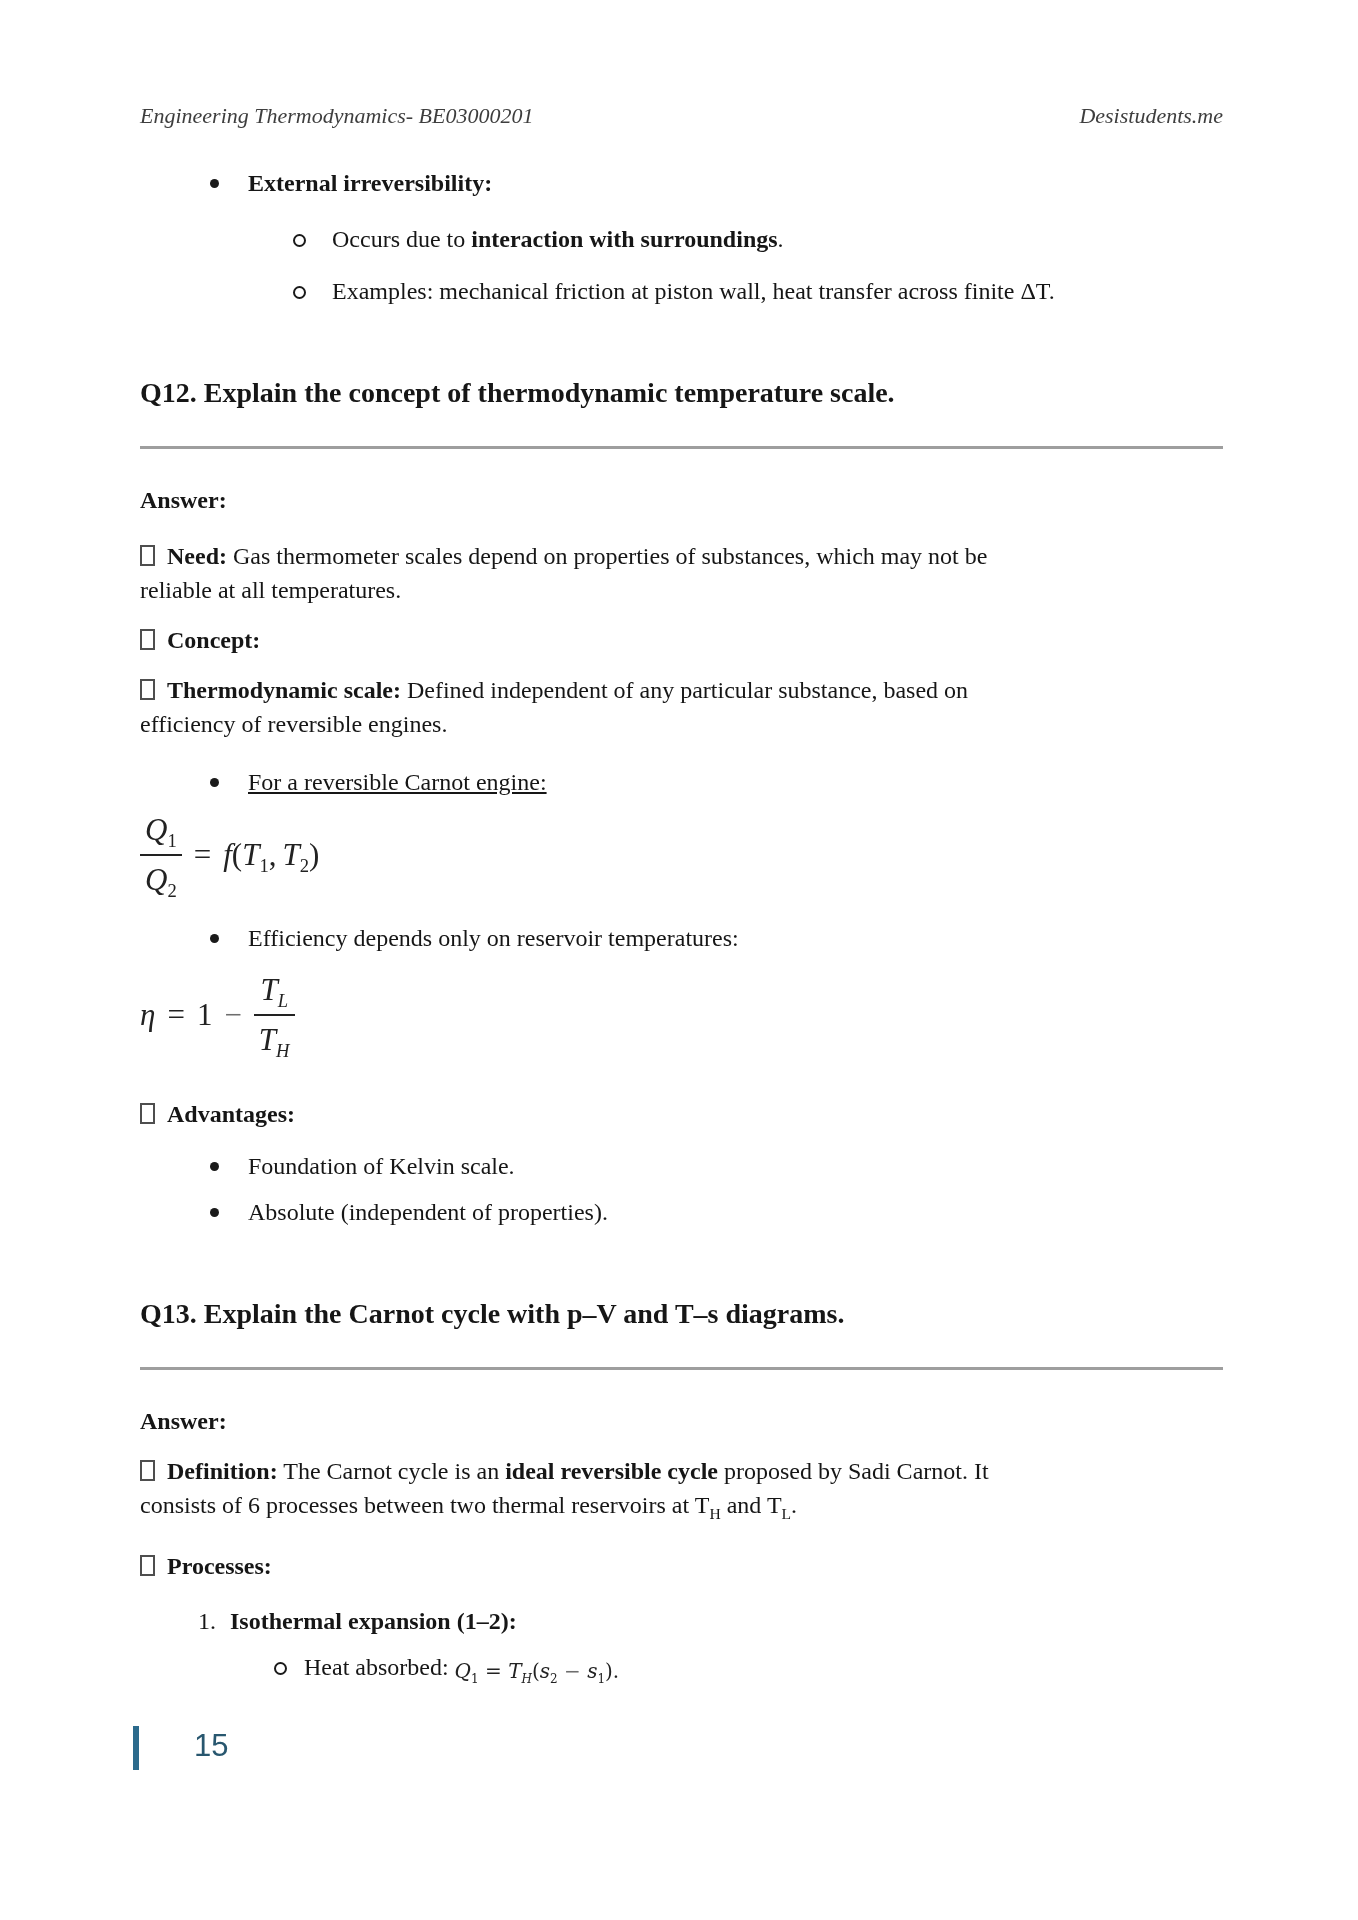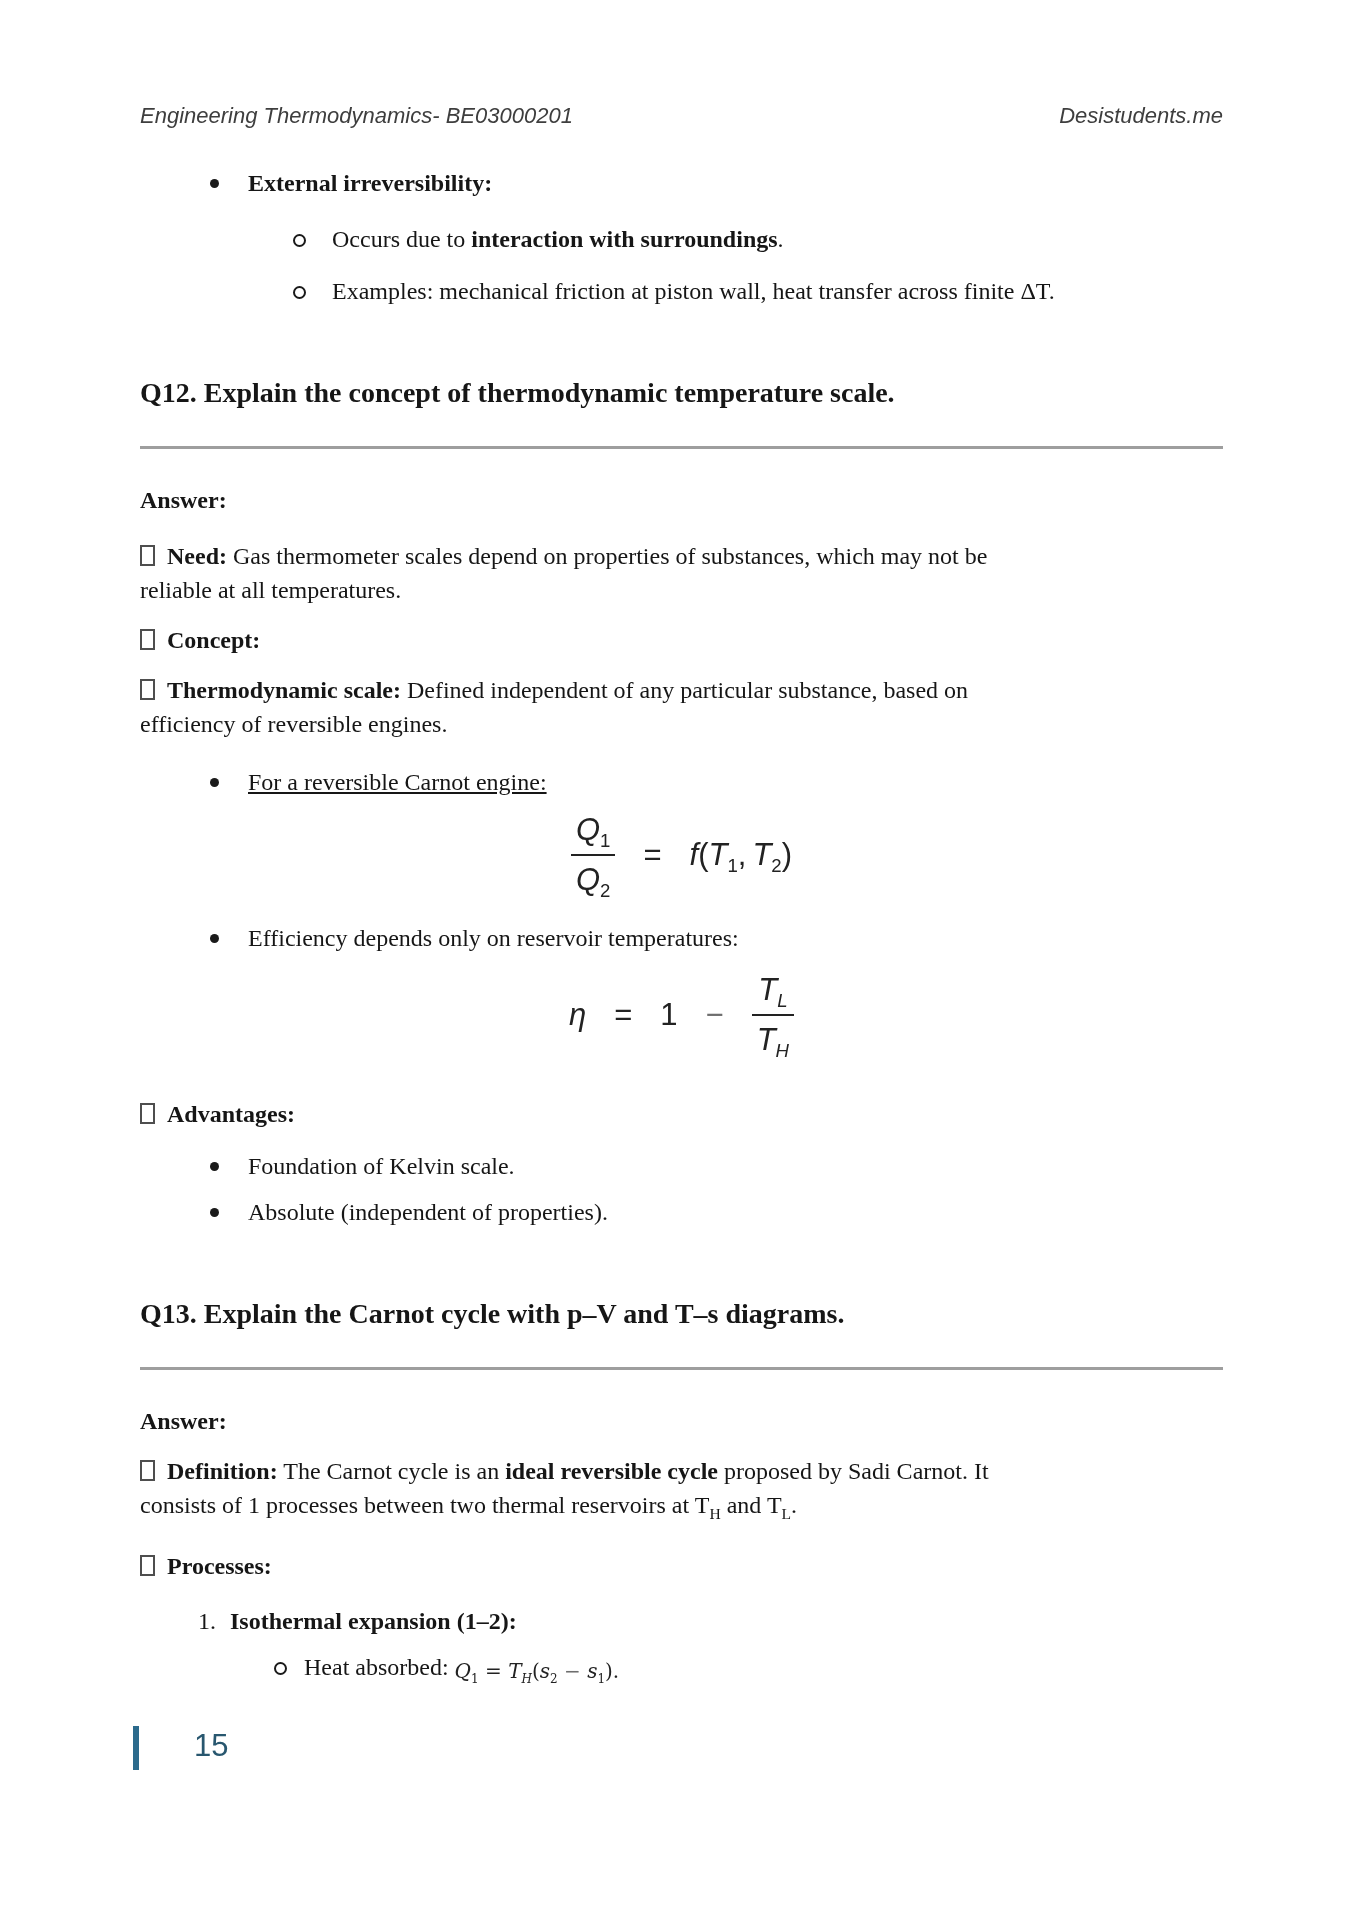--- a/index.html
+++ b/index.html
@@ -9,21 +9,21 @@
     -webkit-font-smoothing:antialiased;
   }
   .page{
     position:relative;box-sizing:border-box;
     width:1358px;height:1920px;
     padding:103px 135px 0 140px;background:#fff;
   }
   
   .hdr{
     display:flex;justify-content:space-between;align-items:baseline;
-    font-family:Liberation Sans, sans-serif;font-style:italic;
+    font-family:Liberation Serif, serif;font-style:italic;
     font-size:22px;color:#3e3e3e;height:26px;gap:8px;
   }
   
   .line{white-space:nowrap;}
   .body-t{font-size:24px;line-height:34px;}
   .bold{font-weight:bold;}
   .qhead{font-size:28px;font-weight:bold;line-height:34px;white-space:nowrap;}
   .rule{border:none;height:3px;background:#9e9e9e;margin:0;width:100%;}
   
   .li1{position:relative;padding-left:108px;font-size:24px;line-height:34px;white-space:nowrap;}
@@ -41,22 +41,22 @@
   .linum{position:relative;padding-left:90px;font-size:24px;line-height:34px;white-space:nowrap;}
   .linum .num{position:absolute;left:58px;top:0;font-weight:normal;}
   
   .gbox{
     display:inline-block;width:15px;height:21px;
     border:2px solid #4e4e4e;box-sizing:border-box;
     vertical-align:-2px;margin-right:12px;
   }
   
   .dmath{
-    display:flex;justify-content:center;align-items:center;gap:28px;
-    font-family:Liberation Sans, sans-serif;font-size:31px;color:#222;
+    display:flex;align-items:center;gap:12px;
+    font-family:Liberation Serif, serif;font-size:31px;color:#222;
   }
   .dmath .frac{display:inline-block;text-align:center;}
   .dmath .frac .fnum{display:block;padding:0 5px 5px;border-bottom:2.5px solid #222;line-height:38px;}
   .dmath .frac .fden{display:block;padding:5px 5px 0;line-height:38px;}
   .mi{font-style:italic;}
   .dmath sub,.imath sub{font-size:60%;line-height:0;}
   .mspace{display:inline-block;width:6px;}
   .minus{color:#6e6e6e;}
   .imath{
     font-family:"DejaVu Serif",serif;font-size:20px;color:#222;
@@ -177,21 +177,21 @@
     <span class="dot"></span>
     <span>Absolute (independent of properties).</span>
   </div>
 
   <div class="qhead m-q13">Q13. Explain the Carnot cycle with p–V and T–s diagrams.</div>
   <hr class="rule m-hr2">
   <div class="body-t bold m-ans2 line">Answer:</div>
 
   <div class="body-t m-def">
     <div class="line"><span class="gbox"></span><span class="bold">Definition:</span><span> The Carnot cycle is an </span><span class="bold">ideal reversible cycle</span><span> proposed by Sadi Carnot. It</span></div>
-    <div class="line"><span>consists of 1 processes between two thermal reservoirs at T</span><sub style="font-size:65%">H</sub><span> and T</span><sub style="font-size:65%">L</sub><span>.</span></div>
+    <div class="line"><span>consists of 6 processes between two thermal reservoirs at T</span><sub style="font-size:65%">H</sub><span> and T</span><sub style="font-size:65%">L</sub><span>.</span></div>
   </div>
 
   <div class="body-t m-proc line">
     <span class="gbox"></span><span class="bold">Processes:</span>
   </div>
 
   <div class="linum m-item1">
     <span class="num">1.</span>
     <span class="bold">Isothermal expansion (1–2):</span>
   </div>

